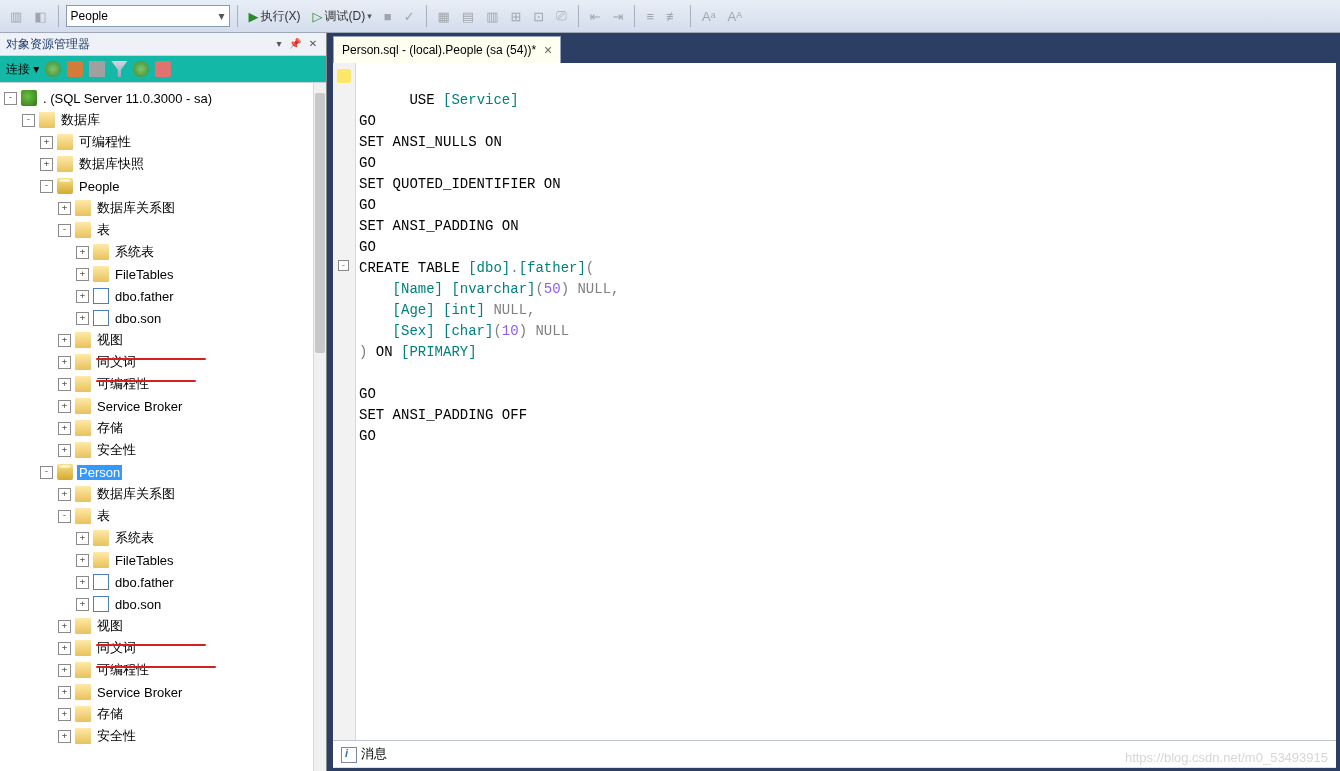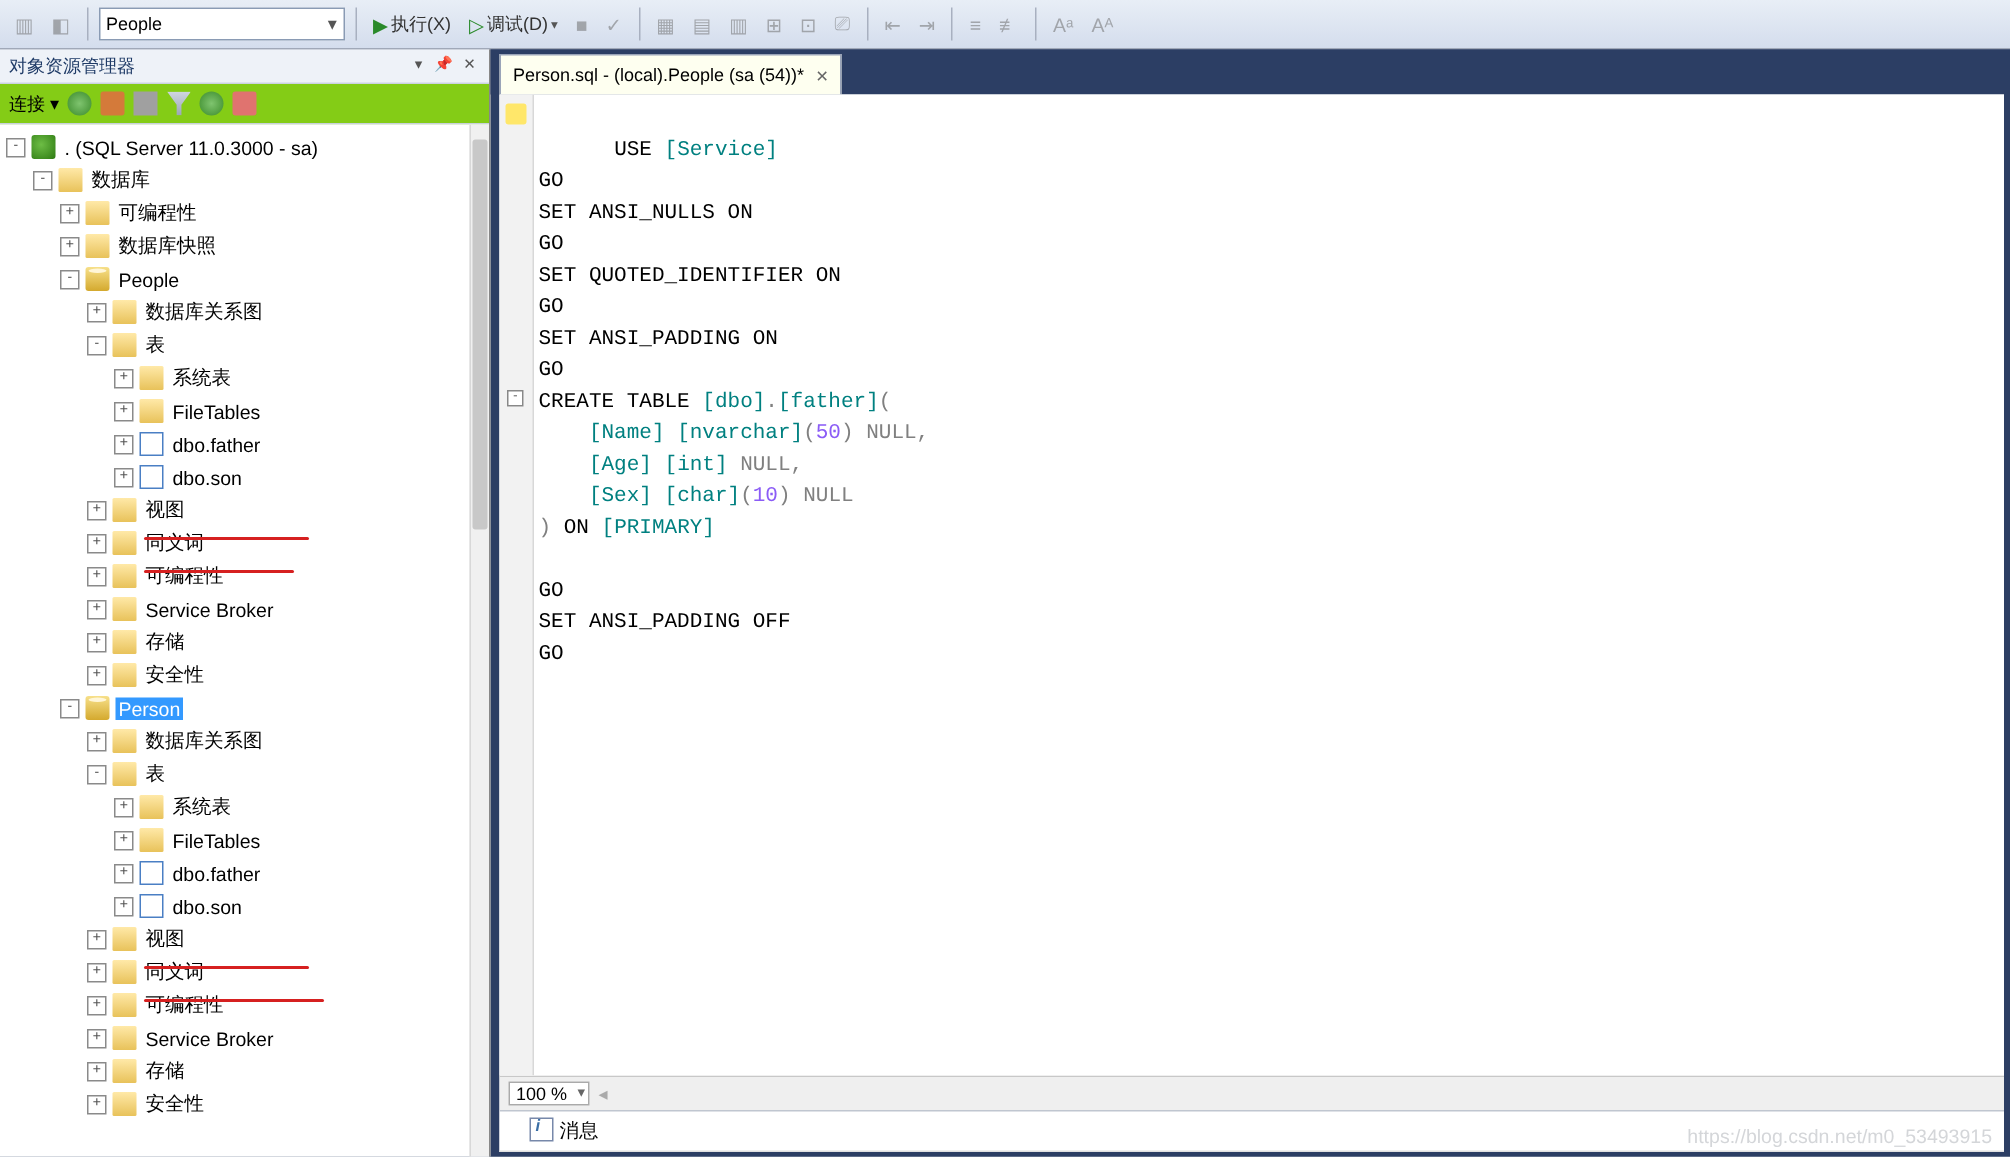--- a/index.html
+++ b/index.html
@@ -9,21 +9,21 @@
 .tb-btn.disabled{opacity:.5}
 .tb-combo{border:1px solid #8a9bb4;background:#fff;height:20px;padding:0 18px 0 4px;min-width:140px;position:relative;font-size:12px;line-height:20px}
 .tb-combo::after{content:"▾";position:absolute;right:4px;top:0;color:#555}
 .tb-play{color:#2a8a2a}
 .tb-text{font-size:12px;color:#333}
 .main{display:flex;height:calc(100% - 32px)}
 .panel-left{width:326px;background:#f5f5f5;border-right:1px solid #888;display:flex;flex-direction:column}
 .panel-title{background:#eef2f8;border-bottom:1px solid #ccd3e0;height:22px;display:flex;align-items:center;padding:0 6px;font-size:12px;color:#1e3a66;font-weight:400}
 .panel-title .spacer{flex:1}
 .panel-title .wbtn{width:14px;height:14px;margin-left:3px;font-size:10px;color:#555;text-align:center;line-height:14px;cursor:pointer}
-.panel-tb{background:#84cc16;border-bottom:1px solid #c8d0dd;height:26px;display:flex;align-items:center;padding:0 6px;gap:6px;font-size:12px}
+.panel-tb{background:#14b8a6;border-bottom:1px solid #c8d0dd;height:26px;display:flex;align-items:center;padding:0 6px;gap:6px;font-size:12px}
 .panel-tb .ico{width:16px;height:16px;display:inline-block}
 .tree-wrap{flex:1;background:#fff;overflow:auto;position:relative;font-size:13px;color:#000}
 .tree{padding:4px 0}
 .tn{display:flex;align-items:center;height:22px;white-space:nowrap;cursor:pointer}
 .tn .exp{width:11px;height:11px;border:1px solid #8a8a8a;background:#fff;color:#555;font-size:9px;line-height:9px;text-align:center;margin-right:4px;font-family:monospace}
 .tn .ico{width:16px;height:16px;margin-right:4px;display:inline-block}
 .tn .lbl{padding:0 2px}
 .tn.sel .lbl{background:#3399ff;color:#fff}
 .underline-red{position:absolute;height:2px;background:#d62020;border-radius:1px}
 .ico-server{background:radial-gradient(circle at 40% 40%,#6dbd45,#2d7a12);border-radius:2px}
@@ -43,21 +43,21 @@
 .gbox{position:absolute;left:5px;width:9px;height:9px;border:1px solid #888;background:#fff;font-size:8px;line-height:8px;text-align:center;color:#555}
 .kw{color:#000000}
 .ident{color:#008080}
 .cm{color:#008000}
 .gray{color:#808080}
 .num{color:#8b5cf6}
 .zoom-bar{height:22px;border-top:1px solid #c8c8c8;background:#efefef;display:flex;align-items:center;padding:0 6px;font-size:12px;gap:6px}
 .zoom-sel{border:1px solid #aaa;background:#fff;padding:0 14px 0 4px;position:relative}
 .zoom-sel::after{content:"▾";position:absolute;right:2px;top:0;font-size:10px;color:#666}
 .msg-area{border-top:1px solid #c0c6d0;background:#fff;font-size:13px}
-.msg-tab{display:flex;align-items:flex-start;gap:4px;padding:4px 20px;border-bottom:1px solid #e0e0e0}
+.msg-tab{display:flex;align-items:flex-end;gap:4px;padding:4px 8px;border-bottom:1px solid #e0e0e0}
 .msg-tab .ico{width:14px;height:14px;background:#fff;border:1px solid #78a;display:inline-block;position:relative}
 .msg-tab .ico::after{content:"i";position:absolute;left:3px;top:-1px;color:#3a6ea5;font-weight:bold;font-size:11px;font-style:italic}
 .msg-body{padding:4px 10px 40px 10px}
 .scroll-y{position:absolute;right:0;top:0;width:12px;height:100%;background:#f0f0f0;border-left:1px solid #d8d8d8}
 .scroll-thumb{position:absolute;left:1px;right:1px;background:#c8c8c8;border-radius:2px}
 .watermark{position:absolute;right:12px;bottom:6px;color:#d4d6d9;font-size:13px;pointer-events:none}
 </style>
 </head>
 <body>
 
@@ -302,24 +302,20 @@
 </span><span>    </span><span class="ident">[Name] [nvarchar]</span><span class="gray">(</span><span class="num">50</span><span class="gray">)</span><span class="gray"> NULL</span><span class="gray">,</span><span>
 </span><span>    </span><span class="ident">[Age] [int]</span><span class="gray"> NULL</span><span class="gray">,</span><span>
 </span><span>    </span><span class="ident">[Sex] [char]</span><span class="gray">(</span><span class="num">10</span><span class="gray">)</span><span class="gray"> NULL</span><span>
 </span><span class="gray">)</span><span class="kw"> ON </span><span class="ident">[PRIMARY]</span><span>
 </span><span>
 </span><span class="kw">GO
 </span><span class="kw">SET ANSI_PADDING OFF
 </span><span class="kw">GO
 </span></span>
     </div>
-    <div class="zoom-bar">
-      <span class="zoom-sel">100 %</span>
-      <span style="color:#aaa">◂</span>
-    </div>
     <div class="msg-area">
       <div class="msg-tab">
         <span class="ico"></span>
         <span>消息</span>
       </div>
     </div>
     <div class="watermark">https://blog.csdn.net/m0_53493915</div>
   </div>
 </div>
 

